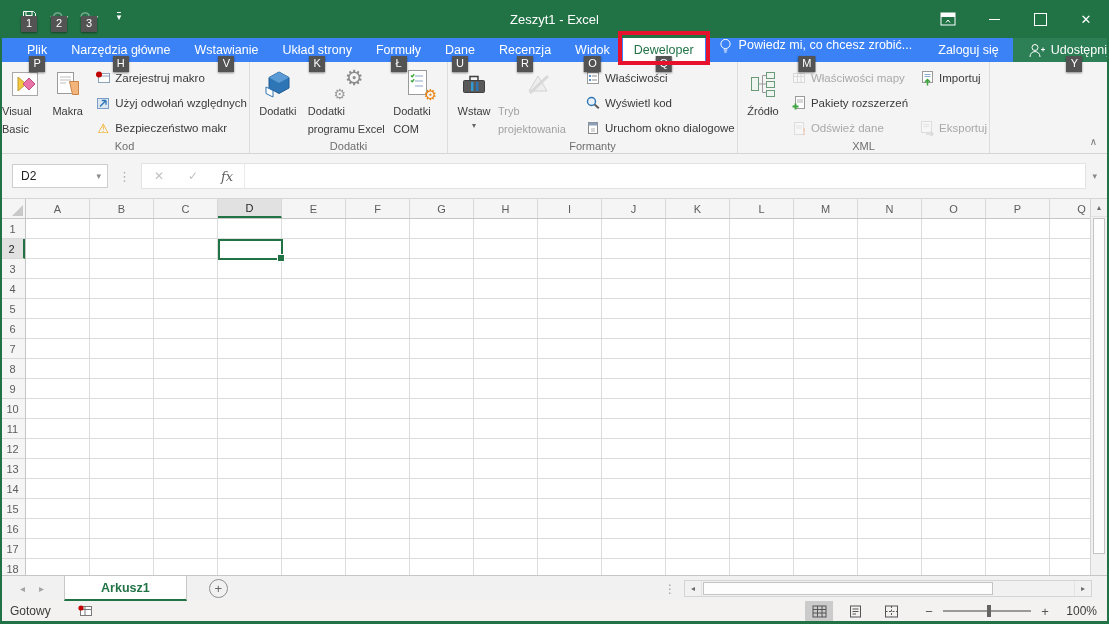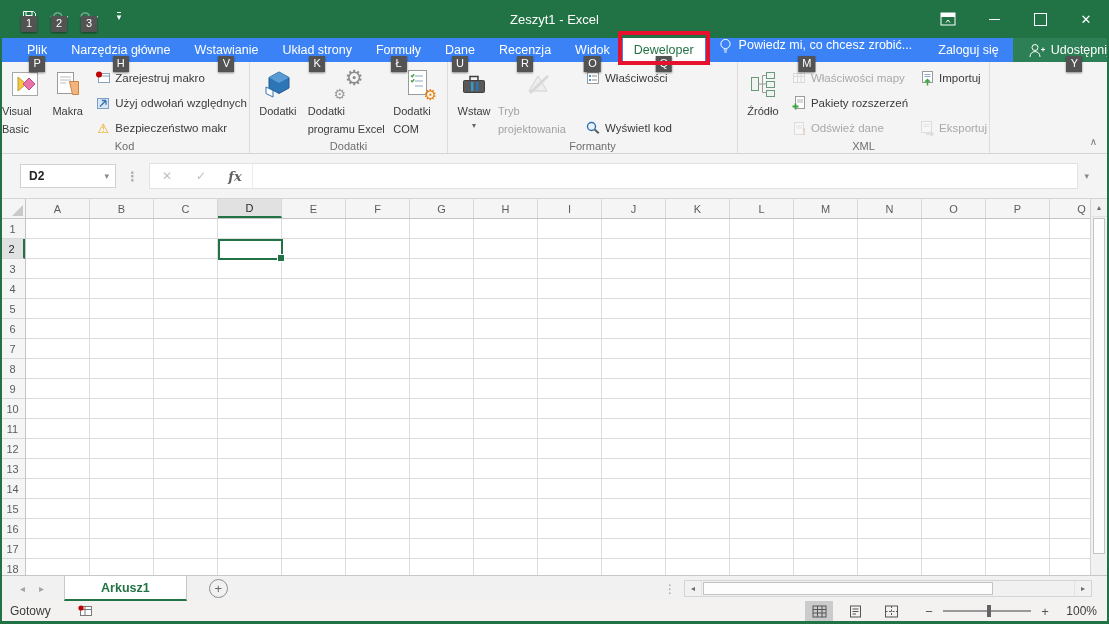--- a/index.html
+++ b/index.html
@@ -49,21 +49,21 @@
   .smallbtn.disabled{color:#a9a9a9;}
   .smallbtn.disabled svg,.smallbtn.disabled .sicon{opacity:.5;}
   .warn{color:#f0a30a;font-size:13px;line-height:13px;}
   .gearwrap{position:relative;width:30px;height:30px;}
   .gear-big{position:absolute;right:0;top:-2px;font-size:21px;color:#8c8c8c;line-height:22px;}
   .gear-small{position:absolute;left:0;bottom:-2px;font-size:14px;color:#9c9c9c;line-height:14px;}
   .comwrap{position:relative;width:30px;height:30px;}
   .comwrap .gear-org{position:absolute;right:-3px;bottom:-3px;font-size:15px;color:#e8820c;line-height:15px;}
   .collapse-chevron{position:absolute;right:12px;bottom:6px;font-size:10px;color:#777;}
   
-  .formulabar{height:45px;background:#f4f4f4;border-bottom:1px solid #d5d5d5;display:flex;align-items:center;box-sizing:border-box;padding:0 20px;font-weight:bold;}
+  .formulabar{height:45px;background:#f4f4f4;border-bottom:1px solid #d5d5d5;display:flex;align-items:center;box-sizing:border-box;padding:0 12px;}
   .namebox{width:86px;height:22px;background:#fff;border:1px solid #cfcfcf;display:flex;align-items:center;font-size:12px;color:#222;padding-left:8px;}
   .namebox .nb-caret{margin-left:auto;margin-right:6px;font-size:9px;color:#8a8a8a;}
   .fb-dots{color:#b0b0b0;font-size:13px;margin:0 10px;}
   .fb-strip{flex:1;height:24px;background:#fff;border:1px solid #e3e3e3;display:flex;align-items:center;}
   .fb-btn{width:34px;text-align:center;font-size:12px;color:#c0c0c0;}
   .fb-fx{font-family:"DejaVu Serif",serif;font-style:italic;font-size:13px;color:#5f5f5f;}
   .fb-input{flex:1;height:100%;border-left:1px solid #ececec;}
   .fb-expand{margin-left:6px;font-size:9px;color:#8a8a8a;}
   
   .gridwrap{position:relative;height:376px;}
@@ -365,20 +365,31 @@
             <span>Właściwości</span>
           </div>
           <div class="smallbtn">
             <span class="sicon">
               <svg width="16" height="16" viewBox="0 0 16 16">
                   <circle cx="6.5" cy="6.5" r="4" fill="#eaf1f8" stroke="#2e75b6" stroke-width="1.4"></circle>
                   <line x1="9.6" y1="9.6" x2="13.8" y2="13.2" stroke="#5a5a5a" stroke-width="2"></line>
                 </svg>
             </span>
             <span>Wyświetl kod</span>
+          </div>
+          <div class="smallbtn">
+            <span class="sicon">
+              <svg width="16" height="16" viewBox="0 0 16 16">
+                  <rect x="3.5" y="2.5" width="9" height="11" fill="#fff" stroke="#8a8a8a"></rect>
+                  <rect x="3.5" y="2.5" width="9" height="3" fill="#8aa0b8"></rect>
+                  <line x1="6" y1="9" x2="10" y2="9" stroke="#b0b0b0"></line>
+                  <line x1="6" y1="11" x2="10" y2="11" stroke="#b0b0b0"></line>
+                </svg>
+            </span>
+            <span>Uruchom okno dialogowe</span>
           </div>
         </div>
       </div>
       <div class="rg-label">Formanty</div>
     </div>
 
     <div class="rgroup" style="width:252px">
       <div class="rg-content">
         <div class="bigbtn" style="width:46px">
           <span class="bicon">

